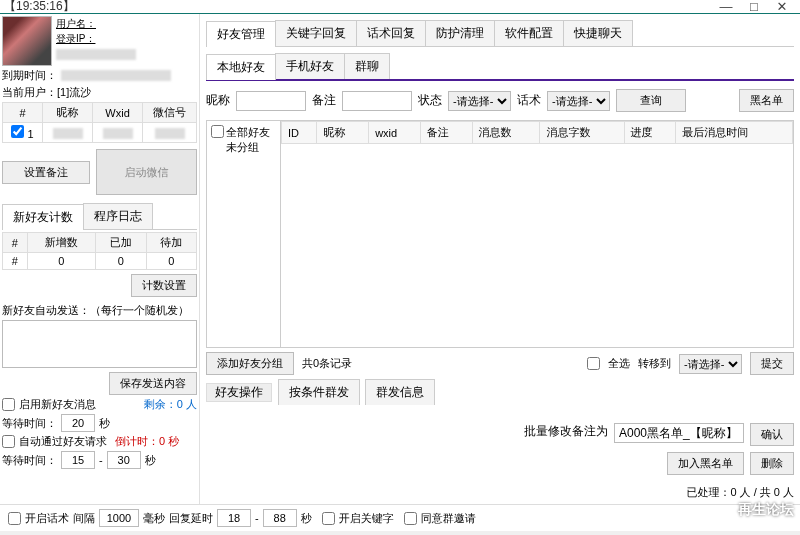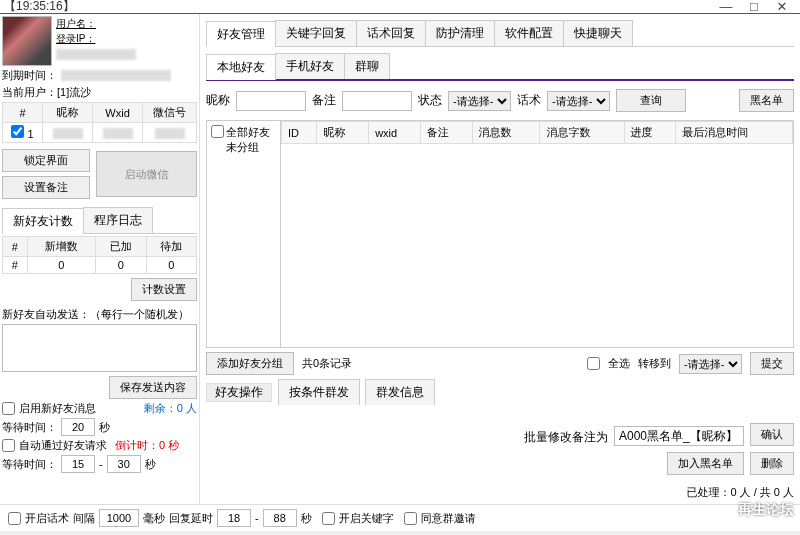--- a/index.html
+++ b/index.html
@@ -31,21 +31,21 @@
 .tablewrap { display: flex; border: 1px solid #ccc; height: 232px; }
 .grouptree { width: 74px; border-right: 1px solid #ccc; padding: 4px; font-size: 11px; }
 .grouptree .node { display: flex; align-items: flex-start; gap: 2px; }
 .datatable { flex: 1; overflow: auto; }
 .datatable table { width: 100%; border-collapse: collapse; font-size: 11px; }
 .datatable th { border: 1px solid #ddd; padding: 3px 6px; background: #f7f7f7; font-weight: normal; text-align: left; white-space: nowrap; }
 .belowtable { display: flex; align-items: center; gap: 8px; margin-top: 4px; font-size: 11px; }
 .belowtable .spacer { flex: 1; }
 .oprow { display: flex; align-items: center; gap: 6px; margin-top: 4px; font-size: 12px; }
 .oprow .lbl { background: #eee; padding: 0 8px; border: 1px solid #ddd; }
-.batchrow { display: flex; justify-content: flex-end; align-items: flex-end; gap: 6px; margin-top: 18px; font-size: 12px; }
+.batchrow { display: flex; justify-content: flex-end; align-items: flex-start; gap: 6px; margin-top: 18px; font-size: 12px; }
 .batchrow input { border: 1px solid #bbb; height: 20px; width: 130px; padding: 0 4px; font-size:12px;}
 .procrow { text-align: right; margin-top: 10px; font-size: 11px; }
 .textarea { width: 100%; height: 48px; border: 1px solid #bbb; resize: none; font-size: 11px; }
 .smallin { width: 34px; height: 18px; border: 1px solid #bbb; text-align: center; font-size: 11px; }
 .red { color: #c00; }
 .blue { color: #06c; }
 .footer { display:flex; align-items:center; gap:10px; padding:4px 8px; border-top:1px solid #ddd; font-size:11px; flex-wrap:wrap; background:#fff;}
 .footer .col { display:flex; align-items:center; gap:4px; }
 .watermark { position:absolute; right:6px; bottom:16px; font-size:14px; color:#fff; opacity:.7; font-weight:bold; text-shadow:0 0 3px #000;}
 </style>
@@ -88,21 +88,20 @@
         <td><input type="checkbox" checked="" style=""> <span>1</span></td>
         <td><span class="blurbar" style="width:30px"></span></td>
         <td><span class="blurbar" style="width:30px"></span></td>
         <td><span class="blurbar" style="width:30px"></span></td>
       </tr>
     </tbody>
       </table>
 
     <div class="row" style="gap:6px;margin-top:4px">
       <div style="display:flex;flex-direction:column;gap:4px">
-        <button class="btn wide">锁定界面</button>
         <button class="btn wide">设置备注</button>
       </div>
       <button class="btn gray" style="height:46px;flex:1">启动微信</button>
     </div>
 
     <div class="tabsrow" style="margin-top:6px">
       <div class="tab active">新好友计数</div>
       <div class="tab">程序日志</div>
     </div>
     <table class="minitable">

